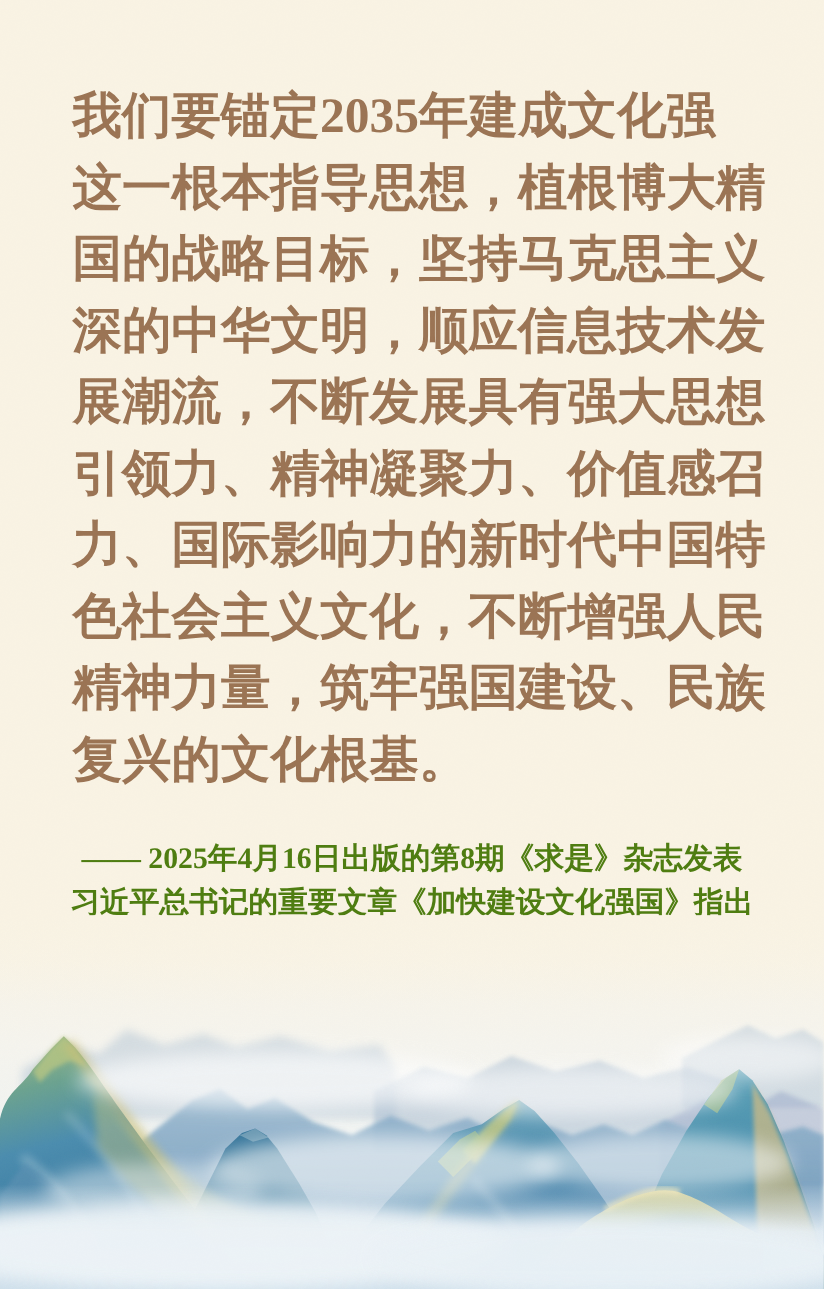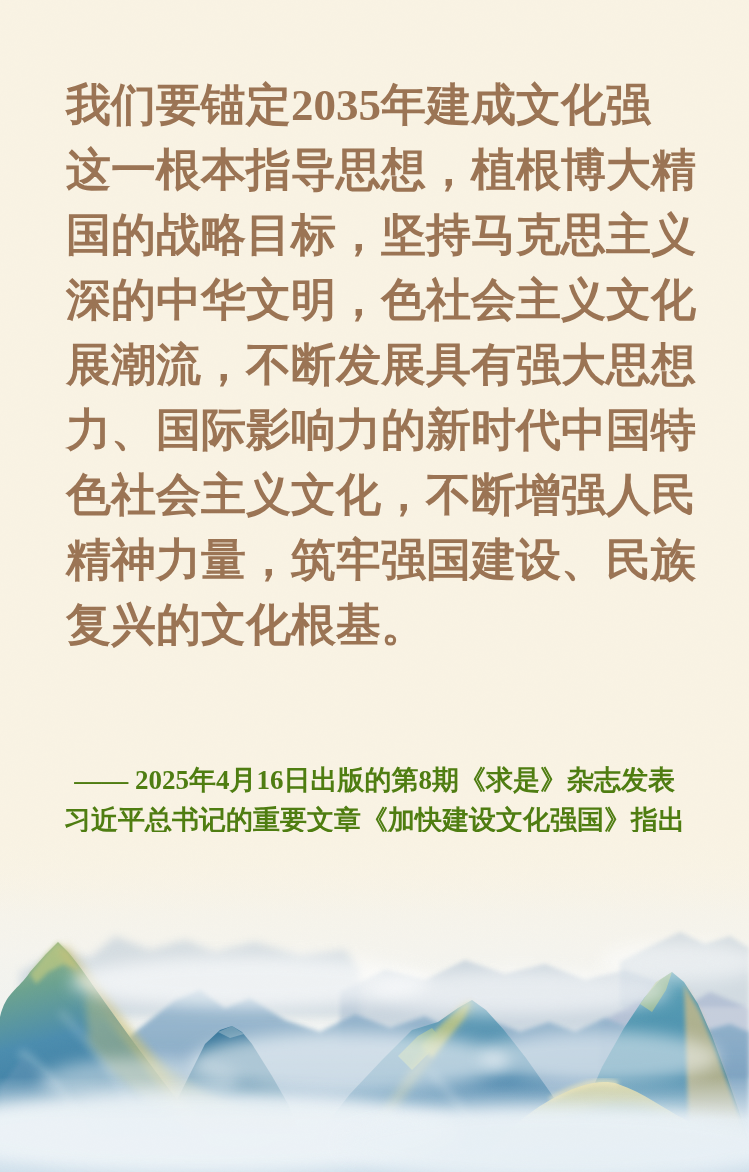--- a/index.html
+++ b/index.html
@@ -50,22 +50,23 @@
 </style>
 </head>
 <body>
 
 <div class="card">
 
   <div class="quote">
     <div class="line">我们要锚定2035年建成文化强</div>
     <div class="line">这一根本指导思想，植根博大精</div>
     <div class="line">国的战略目标，坚持马克思主义</div>
-    <div class="line">深的中华文明，色社会主义文化</div>
+    <div class="line">深的中华文明，顺应信息技术发</div>
     <div class="line">展潮流，不断发展具有强大思想</div>
+    <div class="line">引领力、精神凝聚力、价值感召</div>
     <div class="line">力、国际影响力的新时代中国特</div>
     <div class="line">色社会主义文化，不断增强人民</div>
     <div class="line">精神力量，筑牢强国建设、民族</div>
     <div class="line">复兴的文化根基。</div>
   </div>
 
   <div class="attribution">
     <div>—— 2025年4月16日出版的第8期《求是》杂志发表</div>
     <div>习近平总书记的重要文章《加快建设文化强国》指出</div>
   </div>

